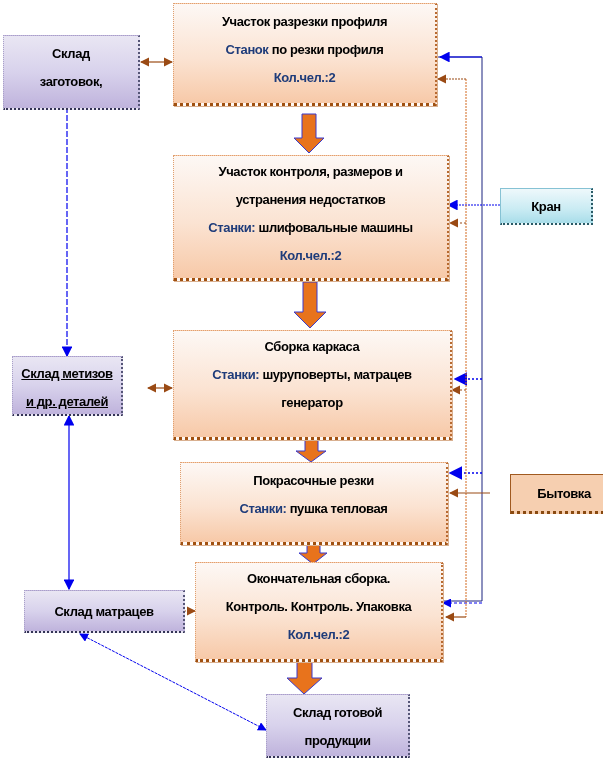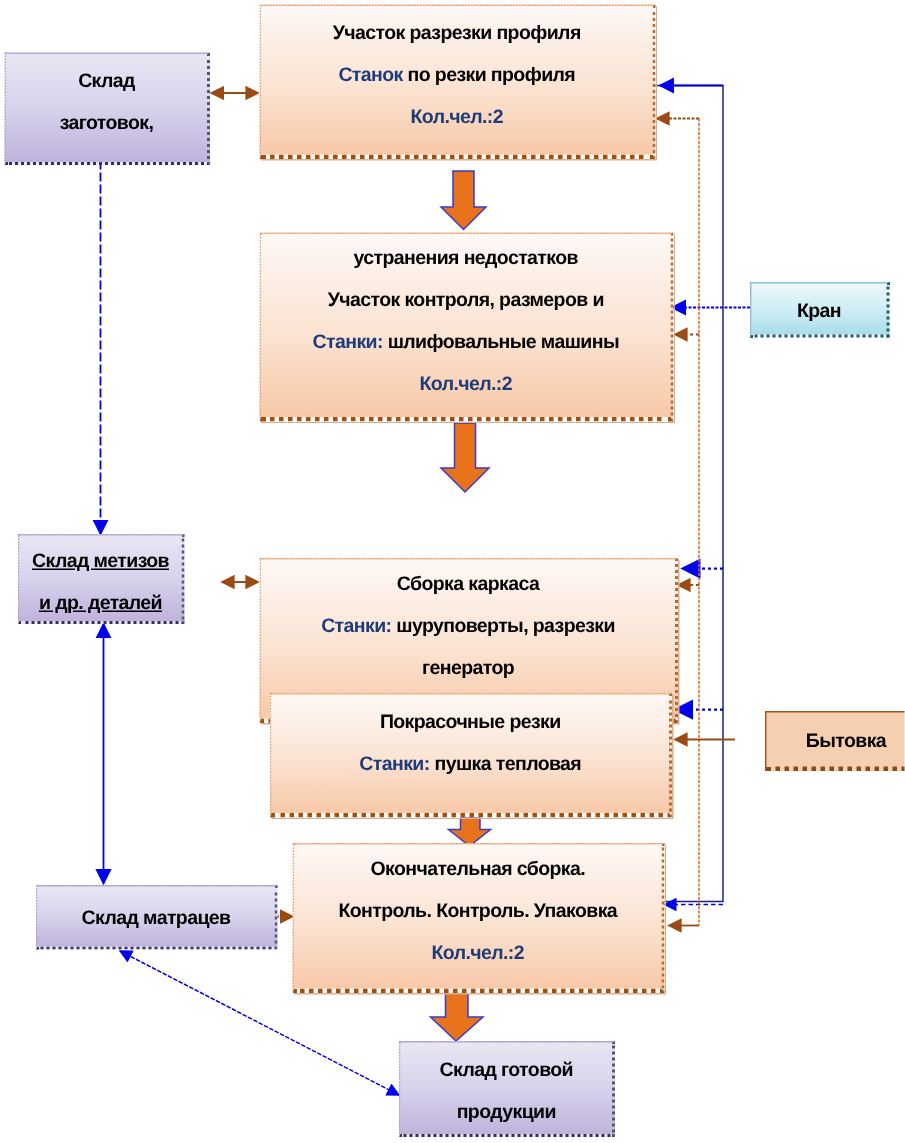--- a/index.html
+++ b/index.html
@@ -82,29 +82,29 @@
   </g>
 </svg>
 
 <div class="box proc" style="left:173px; top:3px; width:264px; height:103px; padding-top:4px;">
   <span class="line">Участок разрезки профиля</span>
   <span class="line"><span class="blue">Станок</span><span> по резки профиля</span></span>
   <span class="line kol">Кол.чел.:2</span>
 </div>
 
 <div class="box proc" style="left:173px; top:155px; width:276px; height:126px; padding-top:2px;">
+  <span class="line">Участок контроля, размеров и</span>
   <span class="line">устранения недостатков</span>
-  <span class="line">Участок контроля, размеров и</span>
   <span class="line"><span class="blue">Станки:</span><span> шлифовальные машины</span></span>
   <span class="line kol">Кол.чел.:2</span>
 </div>
 
-<div class="box proc" style="left:173px; top:330px; width:279px; height:110px; padding-top:2px;margin-top:42px;">
+<div class="box proc" style="left:173px; top:330px; width:279px; height:110px; padding-top:2px;">
   <span class="line">Сборка каркаса</span>
-  <span class="line"><span class="blue">Станки:</span><span> шуруповерты, разрезки</span></span>
+  <span class="line"><span class="blue">Станки:</span><span> шуруповерты, матрацев</span></span>
   <span class="line">генератор</span>
 </div>
 
 <div class="box proc" style="left:180px; top:462px; width:268px; height:83px; padding-top:4px;">
   <span class="line">Покрасочные резки</span>
   <span class="line"><span class="blue">Станки:</span><span> пушка тепловая</span></span>
 </div>
 
 <div class="box proc" style="left:195px; top:562px; width:248px; height:100px; padding-top:2px;">
   <span class="line">Окончательная сборка.</span>

